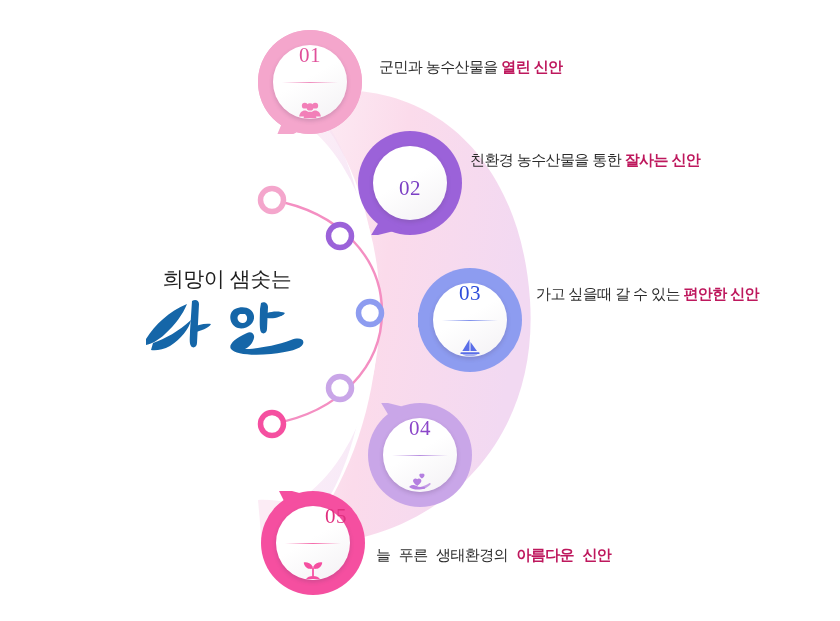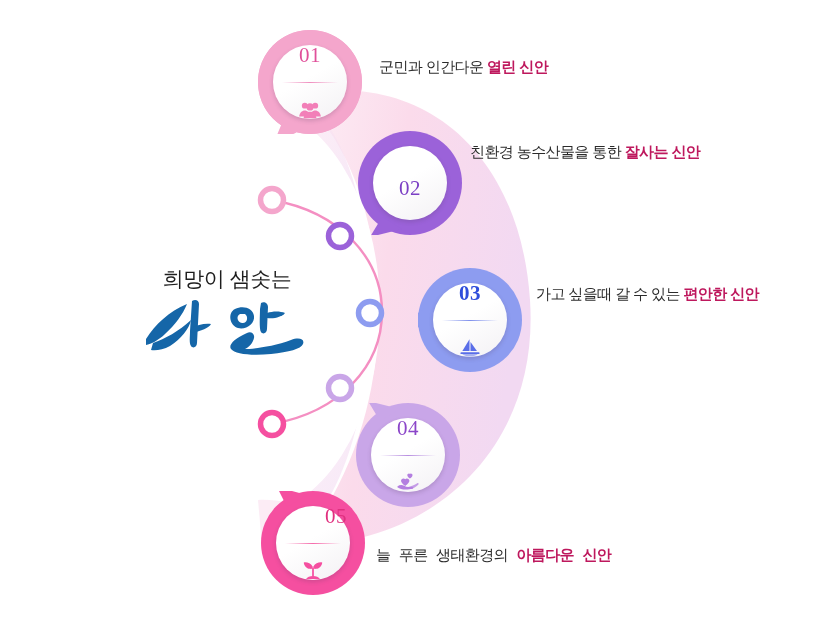--- a/index.html
+++ b/index.html
@@ -222,21 +222,21 @@
         <circle cx="7" cy="6.5" r="3.4"></circle>
         <circle cx="19" cy="6.5" r="3.4"></circle>
         <circle cx="13" cy="8" r="4.2"></circle>
         <path d="M0.5 19 C1 14.5, 3.8 12, 7 12 C10.2 12, 13 14.5, 13.5 19 Z"></path>
         <path d="M12.5 19 C13 14.5, 15.8 12, 19 12 C22.2 12, 25 14.5, 25.5 19 Z"></path>
         <path d="M5.6 21 C6.2 16.2, 9.2 13.6, 13 13.6 C16.8 13.6, 19.8 16.2, 20.4 21 Z"></path>
       </svg>
     </div>
   </div>
   <div class="step-label" style="left:379px; top:59px;">
-    <span>군민과 인간다운 </span><b>열린 신안</b>
+    <span>군민과 농수산물을 </span><b>열린 신안</b>
   </div>
 
   <div class="step" style="left:358px; top:131px;">
     <svg class="bubble" viewBox="0 0 104 104" xmlns="http://www.w3.org/2000/svg">
       <circle cx="52" cy="52" r="52" fill="#9b62d9"></circle>
       <path d="M24 86 L12 106 L44 98 Z" fill="#9b62d9"></path>
     </svg>
     <div class="inner">
       <div class="num" style="color:#7b3fc4;margin-top:43px;">02</div>
       <div class="rule" style="background:linear-gradient(90deg,rgba(150,100,210,0),#9b6ad6,rgba(150,100,210,0));"></div>
@@ -245,45 +245,45 @@
                  C11.4 6.6, 10.5 5.4, 11.2 4.2 C11.9 3.1, 12 1.8, 12.2 0.6 Z"></path>
         <path d="M3.5 12.6 C6 9.2, 10.5 7.6, 14.5 8.4 C17.6 9, 19.6 10.6, 20.8 12.6
                  C19.6 14.6, 17.6 16.2, 14.5 16.8 C10.5 17.6, 6 16, 3.5 12.6 Z"></path>
         <path d="M20.6 12.6 L25.5 8.8 L25.5 16.4 Z"></path>
         <circle cx="8.2" cy="11.6" r="1.1" fill="#ffffff"></circle>
         <rect x="1.5" y="18.2" width="23" height="1.9" rx="0.95"></rect>
         <path d="M3.5 18.2 C4.4 16.2, 7 15.2, 13 15.2 C19 15.2, 21.6 16.2, 22.5 18.2 Z" opacity="0.55"></path>
       </svg>
     </div>
   </div>
-  <div class="step-label" style="left:470px; top:144px;">
+  <div class="step-label" style="left:470px; top:152px;">
     <span>친환경 농수산물을 통한 </span><b>잘사는 신안</b>
   </div>
 
-  <div class="step" style="left:418px; top:268px;font-weight:bold;">
+  <div class="step" style="left:418px; top:268px;">
     <svg class="bubble" viewBox="0 0 104 104" xmlns="http://www.w3.org/2000/svg">
       <circle cx="52" cy="52" r="52" fill="#8d9cf0"></circle>
       <path d="M10 38 L-10 52 L10 66 Z" fill="#8d9cf0"></path>
     </svg>
     <div class="inner">
       <div class="num" style="color:#2f4ddb;">03</div>
       <div class="rule" style="background:linear-gradient(90deg,rgba(120,140,240,0),#7f90ec,rgba(120,140,240,0));"></div>
       <svg class="glyph" viewBox="0 0 26 22" xmlns="http://www.w3.org/2000/svg" fill="#5a6ee8">
         <path d="M12.4 1.5 L12.4 15 L4.2 15 Z"></path>
         <path d="M13.6 4.5 L13.6 15 L21 15 Z"></path>
         <rect x="2" y="16.4" width="22" height="2.1" rx="1.05"></rect>
         <path d="M4 18.5 C6 20.4, 9 21.2, 13 21.2 C17 21.2, 20 20.4, 22 18.5 Z" opacity="0.5"></path>
       </svg>
     </div>
   </div>
   <div class="step-label" style="left:536px; top:286px;">
     <span>가고 싶을때 갈 수 있는 </span><b>편안한 신안</b>
   </div>
 
-  <div class="step" style="left:356px; top:403px;text-decoration:underline;">
+  <div class="step" style="left:368px; top:403px;text-decoration:underline;">
     <svg class="bubble" viewBox="0 0 104 104" xmlns="http://www.w3.org/2000/svg">
       <circle cx="52" cy="52" r="52" fill="#c9a6e8"></circle>
       <path d="M24 18 L12 -2 L44 6 Z" fill="#c9a6e8"></path>
     </svg>
     <div class="inner">
       <div class="num" style="color:#8b46c9;">04</div>
       <div class="rule" style="background:linear-gradient(90deg,rgba(190,160,230,0),#b88fe0,rgba(190,160,230,0));"></div>
       <svg class="glyph" viewBox="0 0 26 22" xmlns="http://www.w3.org/2000/svg" fill="#b47fe0">
         <path d="M16.2 0.6 C17.4 0.6, 18.2 1.5, 18.2 2.6 C18.2 4.3, 16.2 5.6, 15.2 6.4
                  C14.2 5.6, 12.2 4.3, 12.2 2.6 C12.2 1.5, 13 0.6, 14.2 0.6

